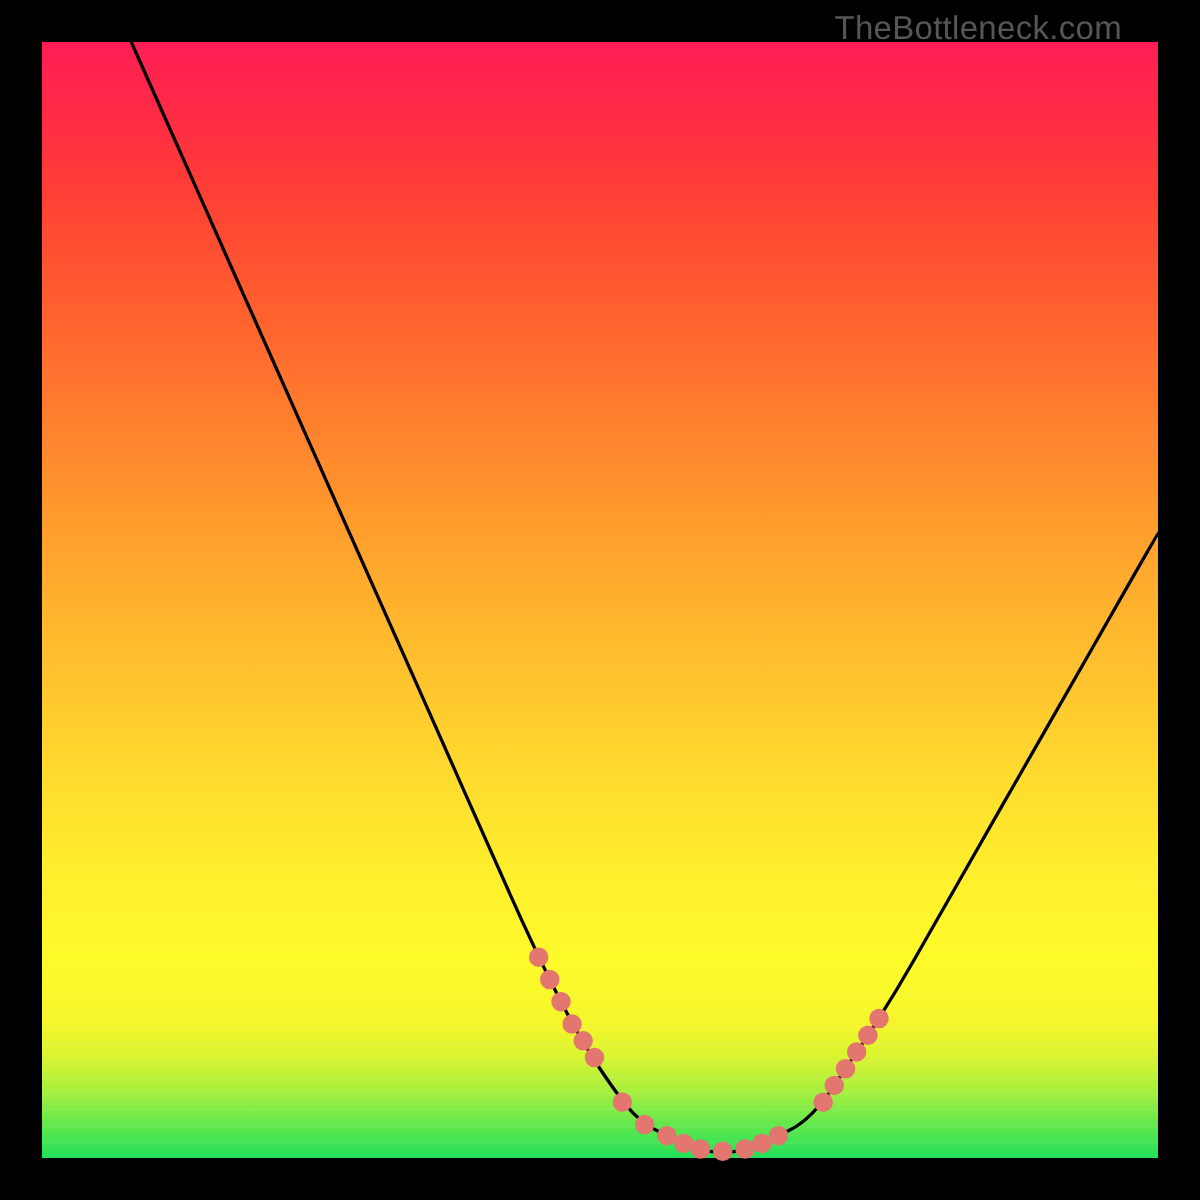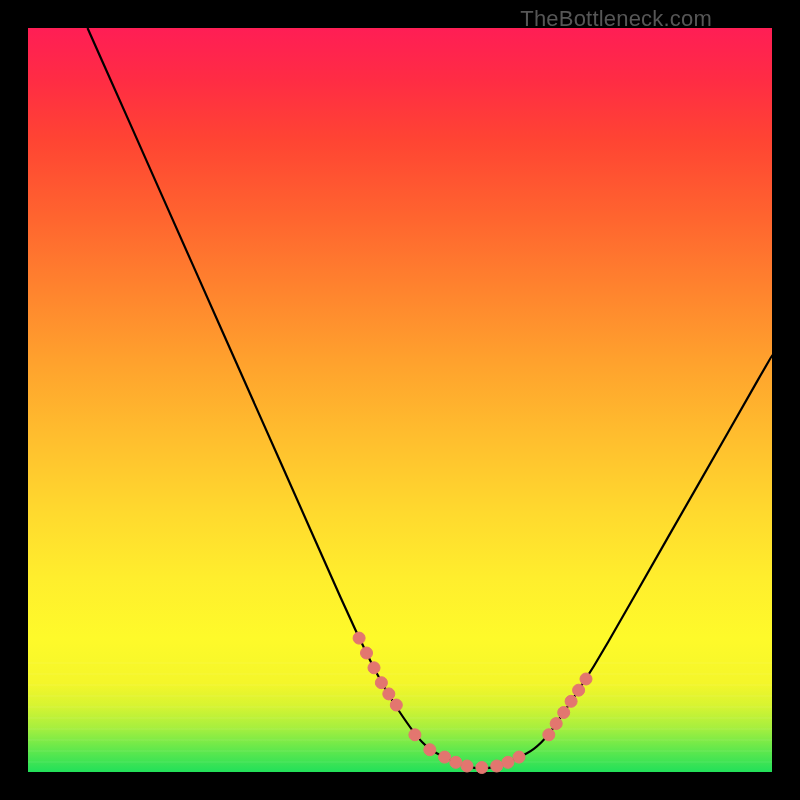--- a/index.html
+++ b/index.html
@@ -8,20 +8,21 @@
     width: 800px;
     height: 800px;
     background: #000;
     overflow: hidden;
   }
   .chart-container {
     position: relative;
     width: 728px;
     height: 800px;
     background: #000;
+    padding-left: 36px;
   }
   .watermark {
     position: absolute;
     top: 6px;
     right: 16px;
     font-family: Arial, Helvetica, sans-serif;
     font-size: 22px;
     color: #565656;
     letter-spacing: 0.2px;
     z-index: 10;

